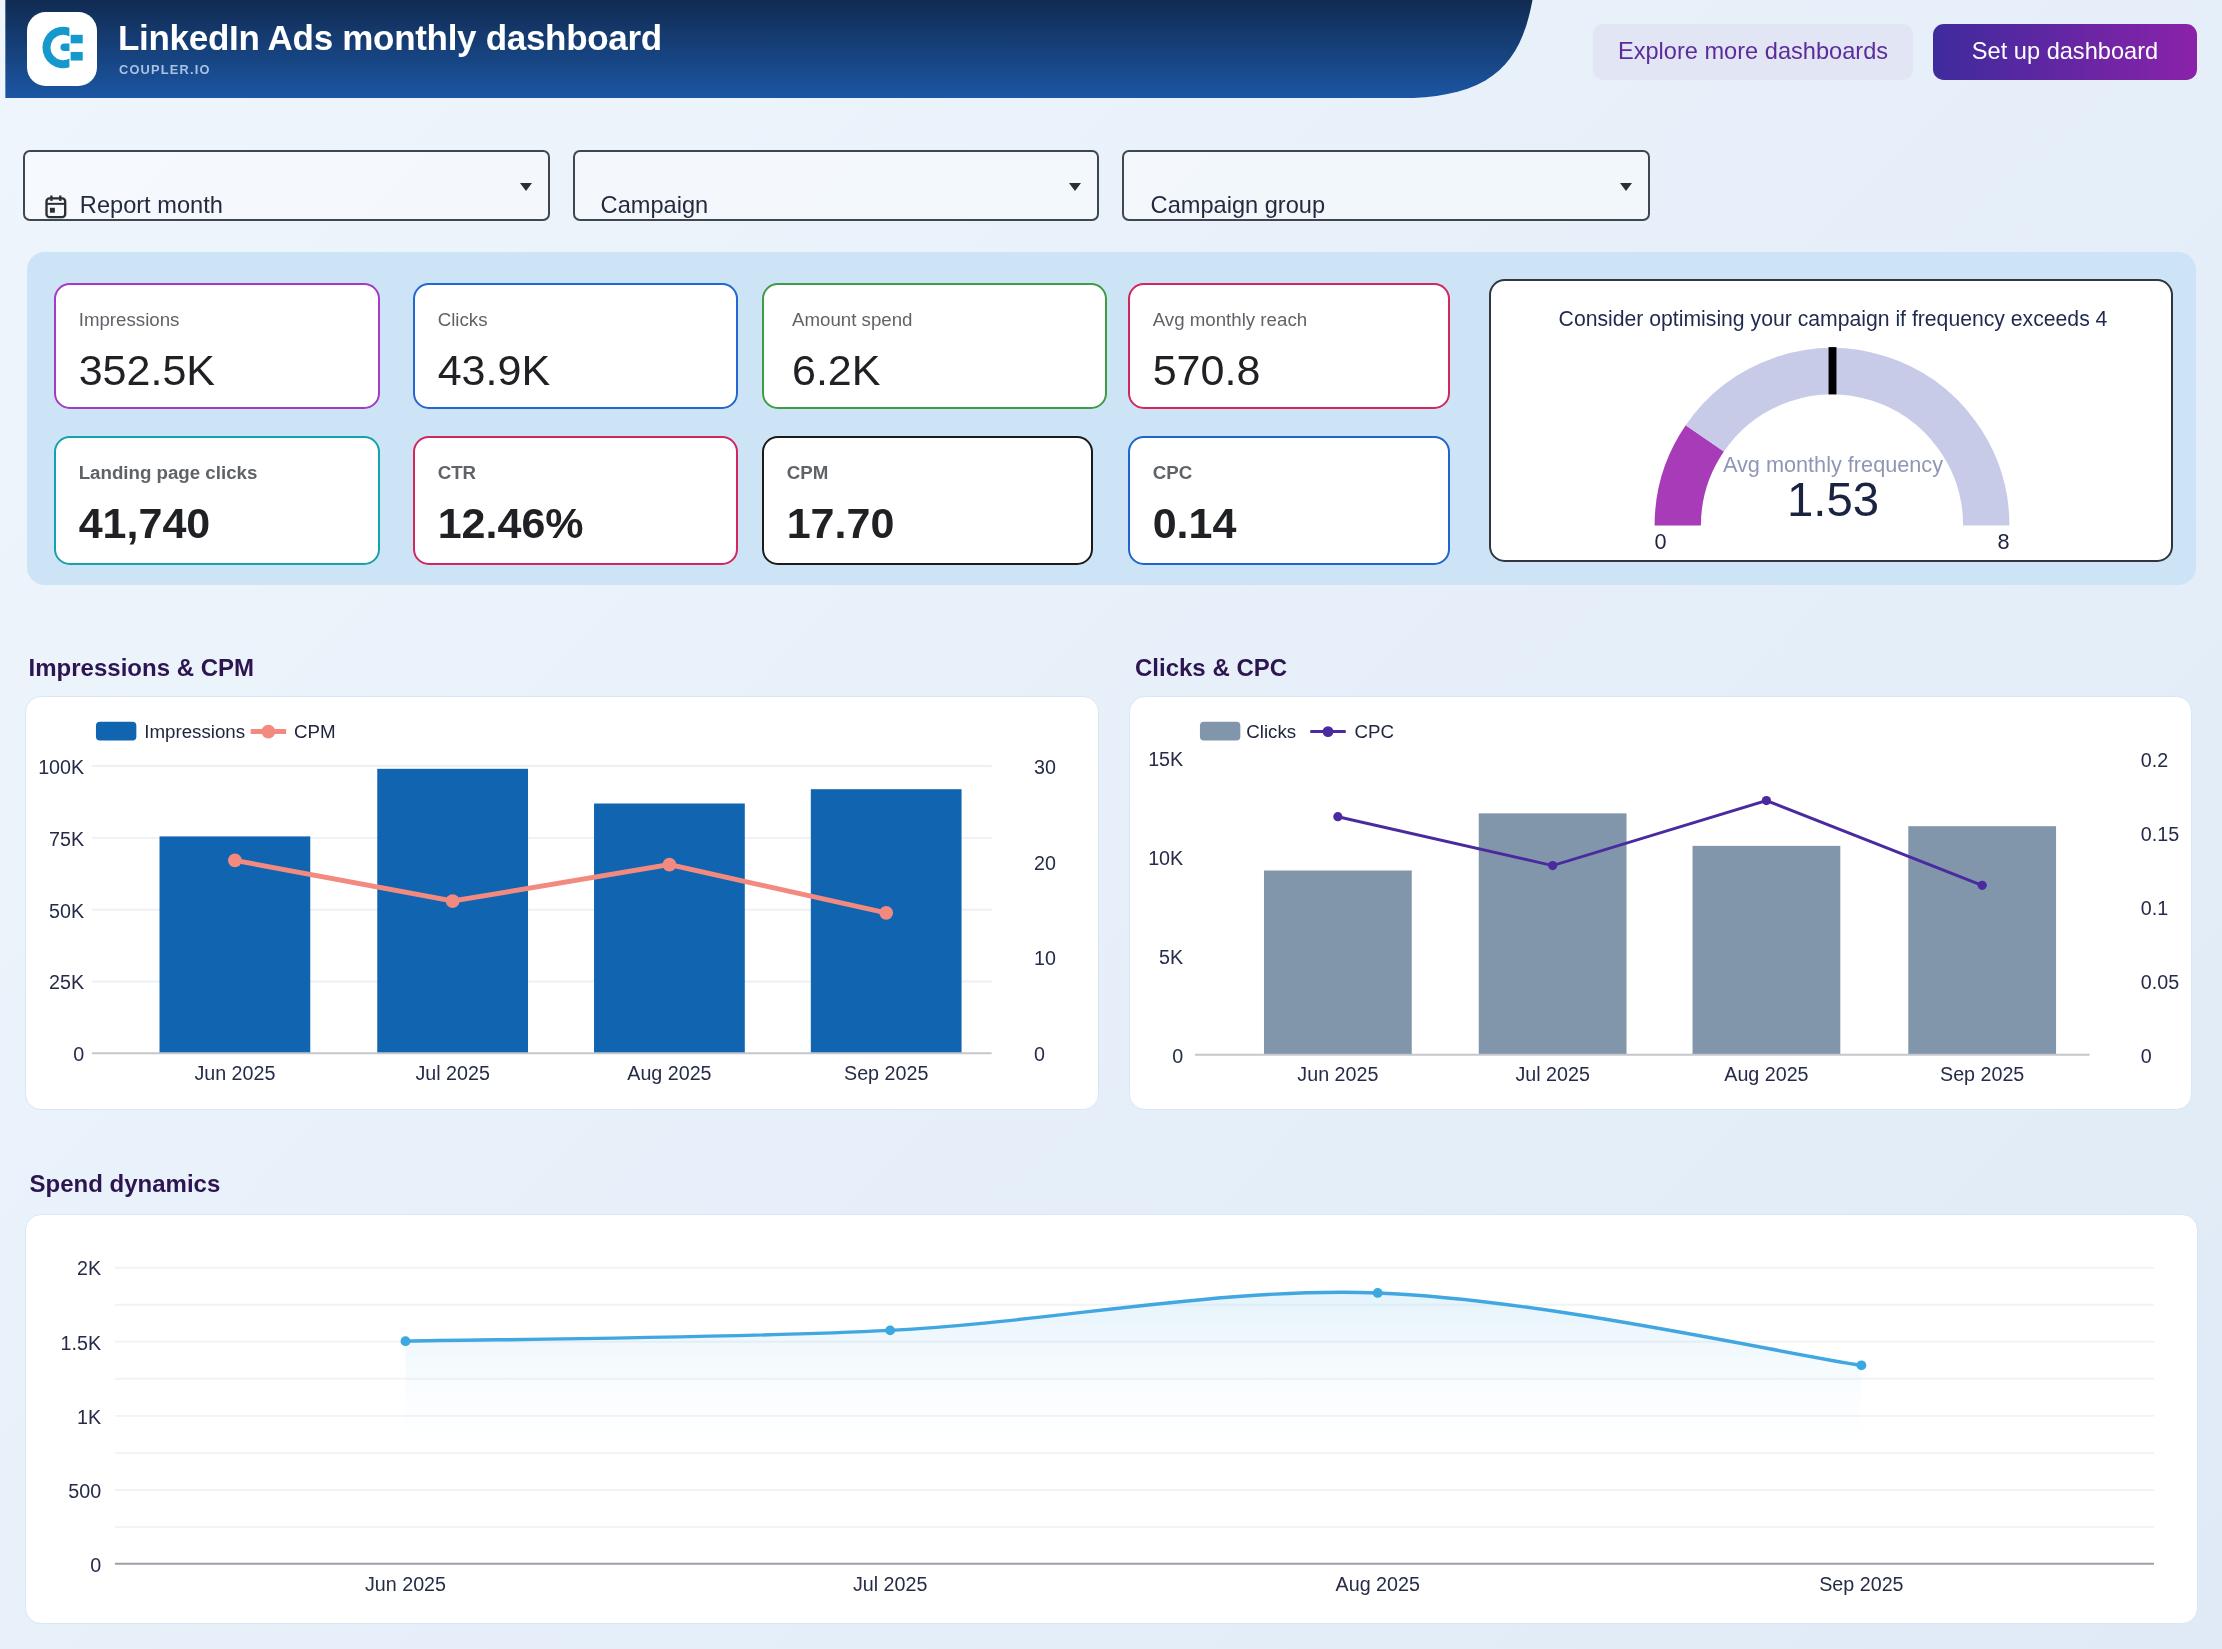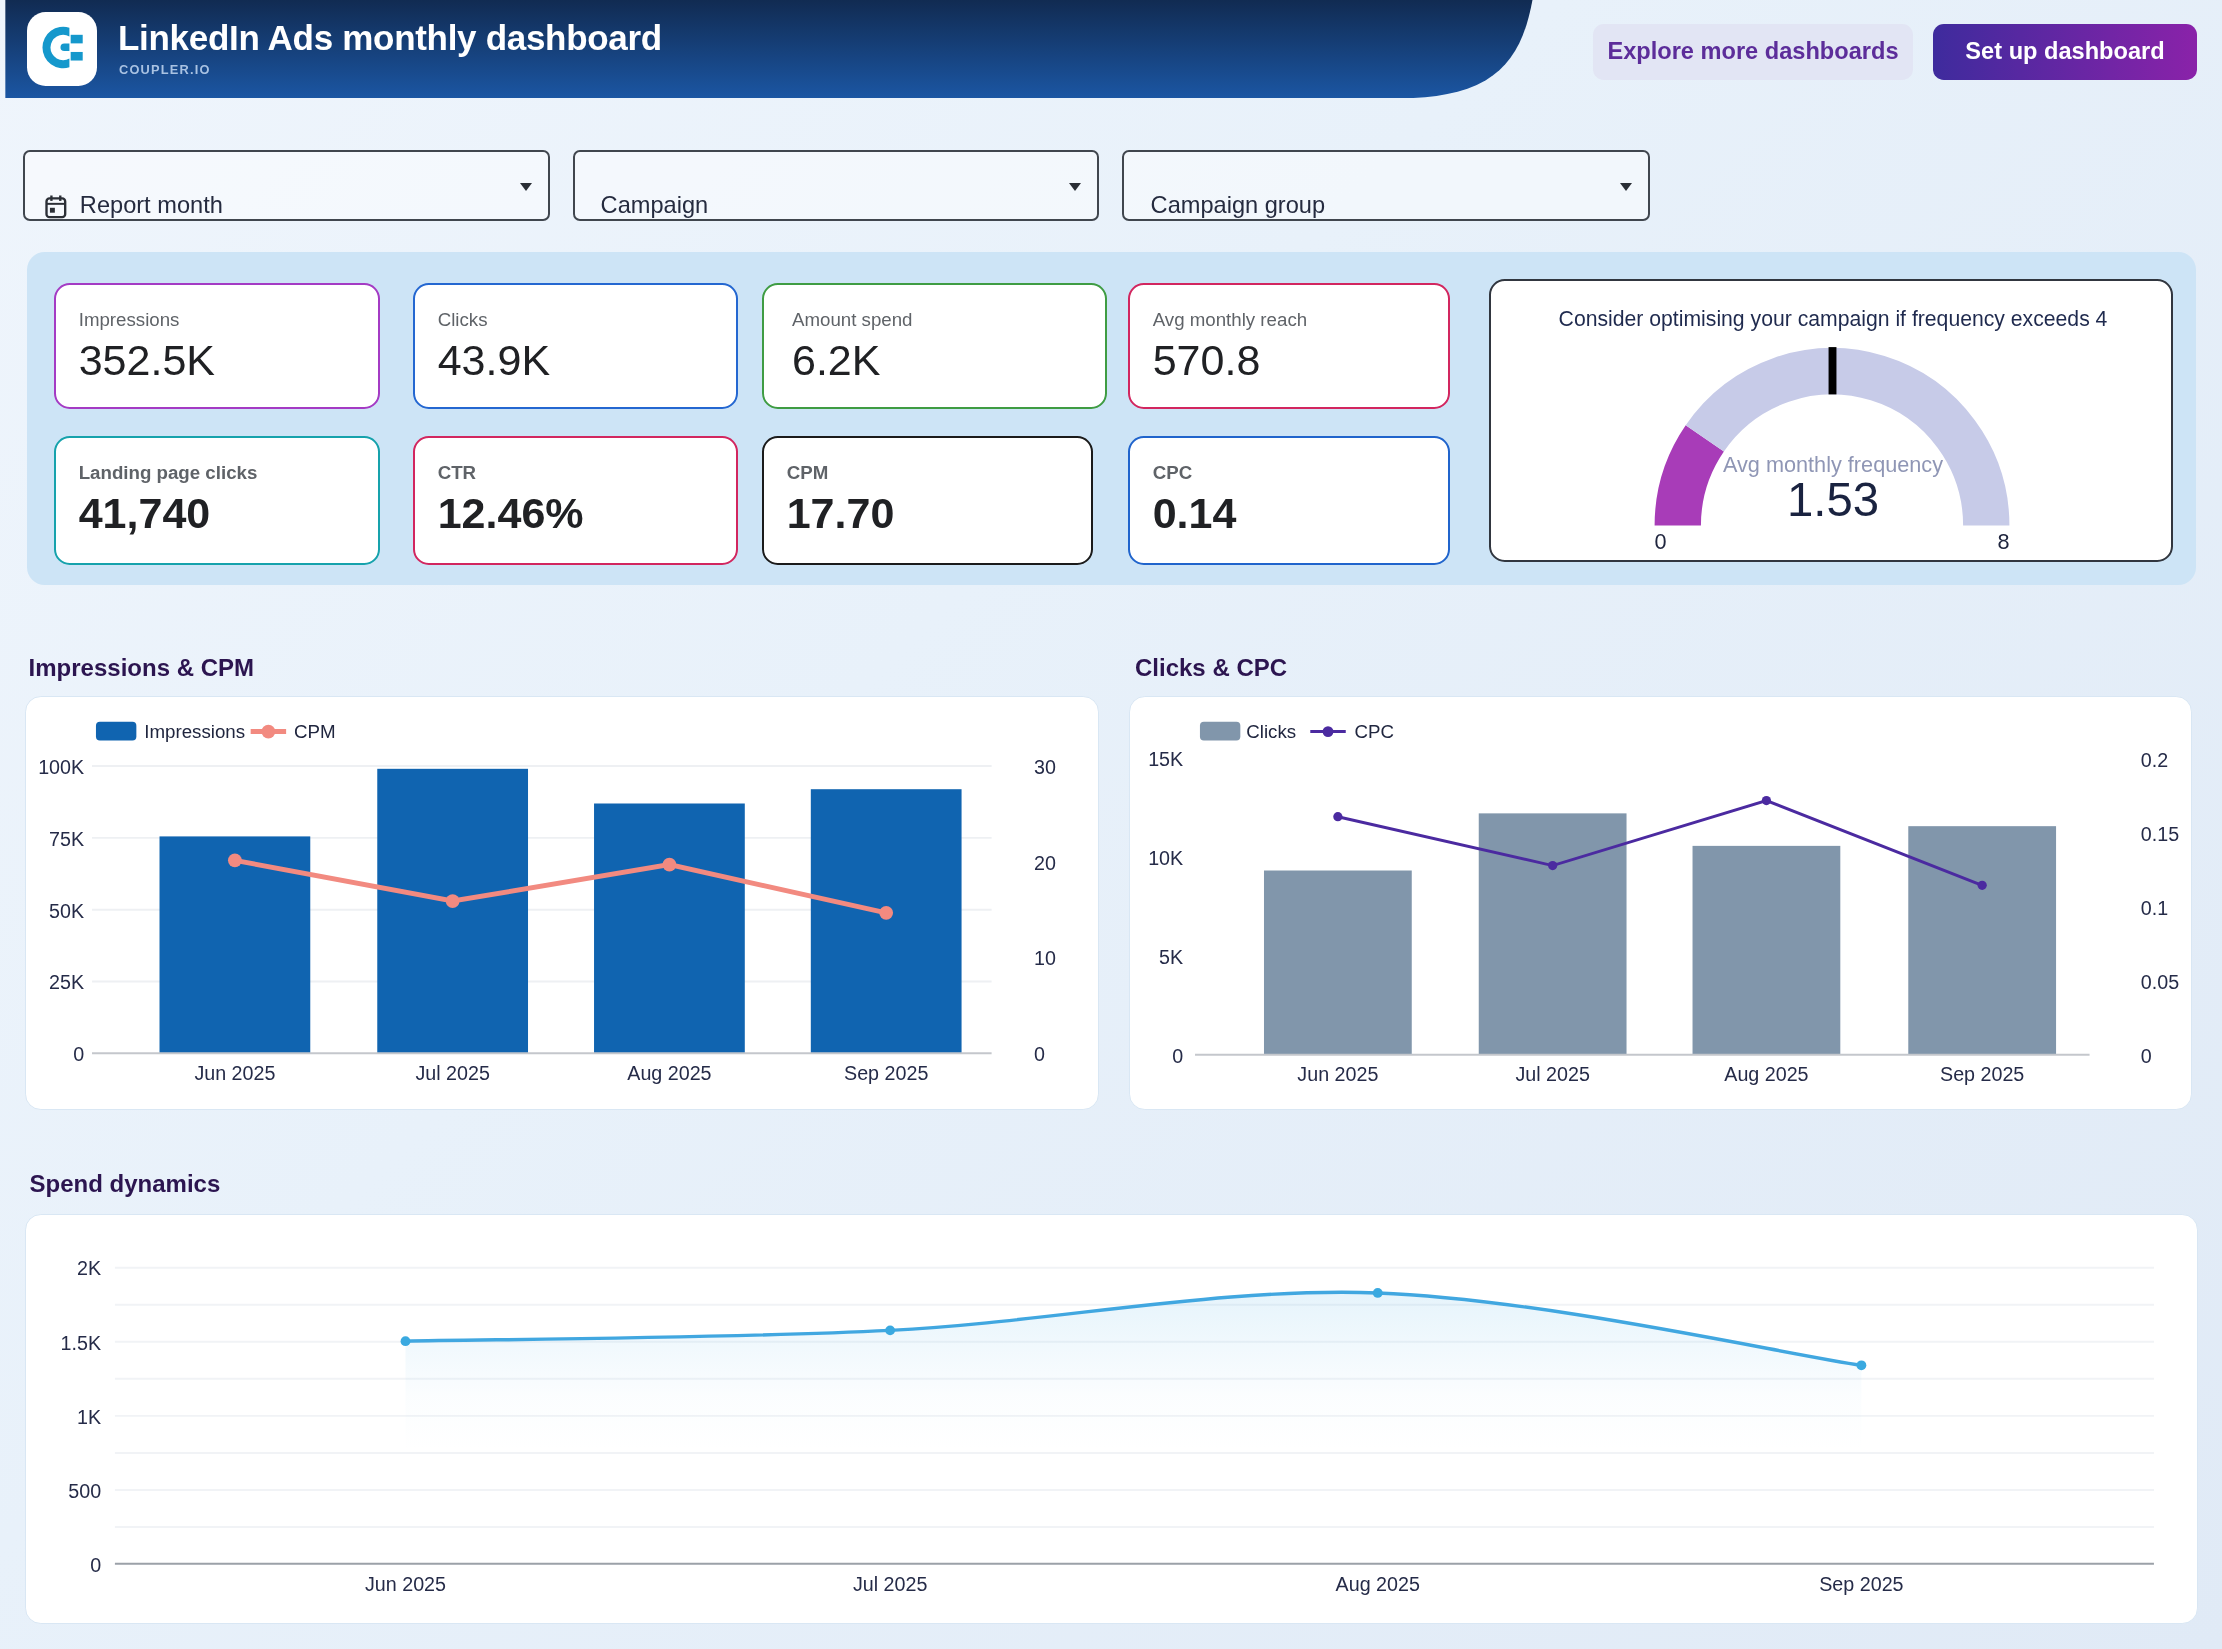--- a/index.html
+++ b/index.html
@@ -6,37 +6,37 @@
 html,body { width:2222px; height:1649px; }
 body { font-family:"Liberation Sans", sans-serif; }
 #page { position:relative; width:2222px; height:1649px; overflow:hidden;
   background:linear-gradient(135deg,#eff5fc 0%,#e8f1fa 40%,#e0eaf6 100%); }
 .abs { position:absolute; }
 
 #hdr { left:0; top:0; }
 #logo { left:26.6px; top:11.8px; width:70px; height:74px; background:#fff; border-radius:18.7px; }
 #title { left:118px; top:17.7px; font-size:35px; font-weight:bold; color:#fff; letter-spacing:-0.3px; }
 #subtitle { left:119px; top:62px; font-size:12.8px; font-weight:bold; color:#a9c2e2; letter-spacing:1.2px; }
-.btn { top:23.6px; height:56px; border-radius:10.8px; font-size:23.6px; font-weight:bold;
+.btn { top:23.6px; height:56px; border-radius:10.8px; font-size:23.6px; font-weight:normal;
   display:flex; align-items:center; justify-content:center; }
 #btn1 { left:1593px; width:320px; background:#e2e5f4; color:#5c2d9a; }
 #btn2 { left:1933px; width:264px; background:linear-gradient(90deg,#3e2b9d,#8a22a9); color:#fff; }
 
 .filter { top:150px; height:71px; border:2px solid #40464e; border-radius:6.9px;
   background:rgba(255,255,255,0.45); display:flex; align-items:flex-end; color:#252b3f; font-size:23.6px; }
 #f1 { left:22.7px; width:527px; }
 #f2 { left:573px; width:526px; }
 #f3 { left:1122px; width:528px; }
 .caret { position:absolute; right:15.8px; top:30.5px; width:0; height:0;
   border-left:6.9px solid transparent; border-right:6.9px solid transparent; border-top:8.9px solid #2a2e35; }
 
 #kpanel { left:26.6px; top:252px; width:2169px; height:333px; background:#cde4f6; border-radius:17.7px; }
 .kcard { background:#fff; border-radius:15.8px; border:2px solid #000; padding:21.7px 0 0 22.7px; }
 .kcard .lbl { font-size:18.7px; color:#5f6368; line-height:25.6px; }
-.kcard .val { font-size:43px; color:#202124; line-height:55px; margin-top:1px; }
+.kcard .val { font-size:43px; color:#202124; line-height:55px; margin-top:11px; }
 .r1 { top:283px; height:126px; }
 .r2 { top:436px; height:129px;font-weight:bold; }
 #gauge { left:1489px; top:279px; width:684px; height:283px; background:#fff; border:2px solid #31363f; border-radius:15.8px; }
 
 .sect { font-size:24px; font-weight:bold; color:#2c1550; }
 
 .chart { background:#fff; border-radius:15.8px; border:1.5px solid #d9e7f4; }
 </style>
 </head>
 <body>

